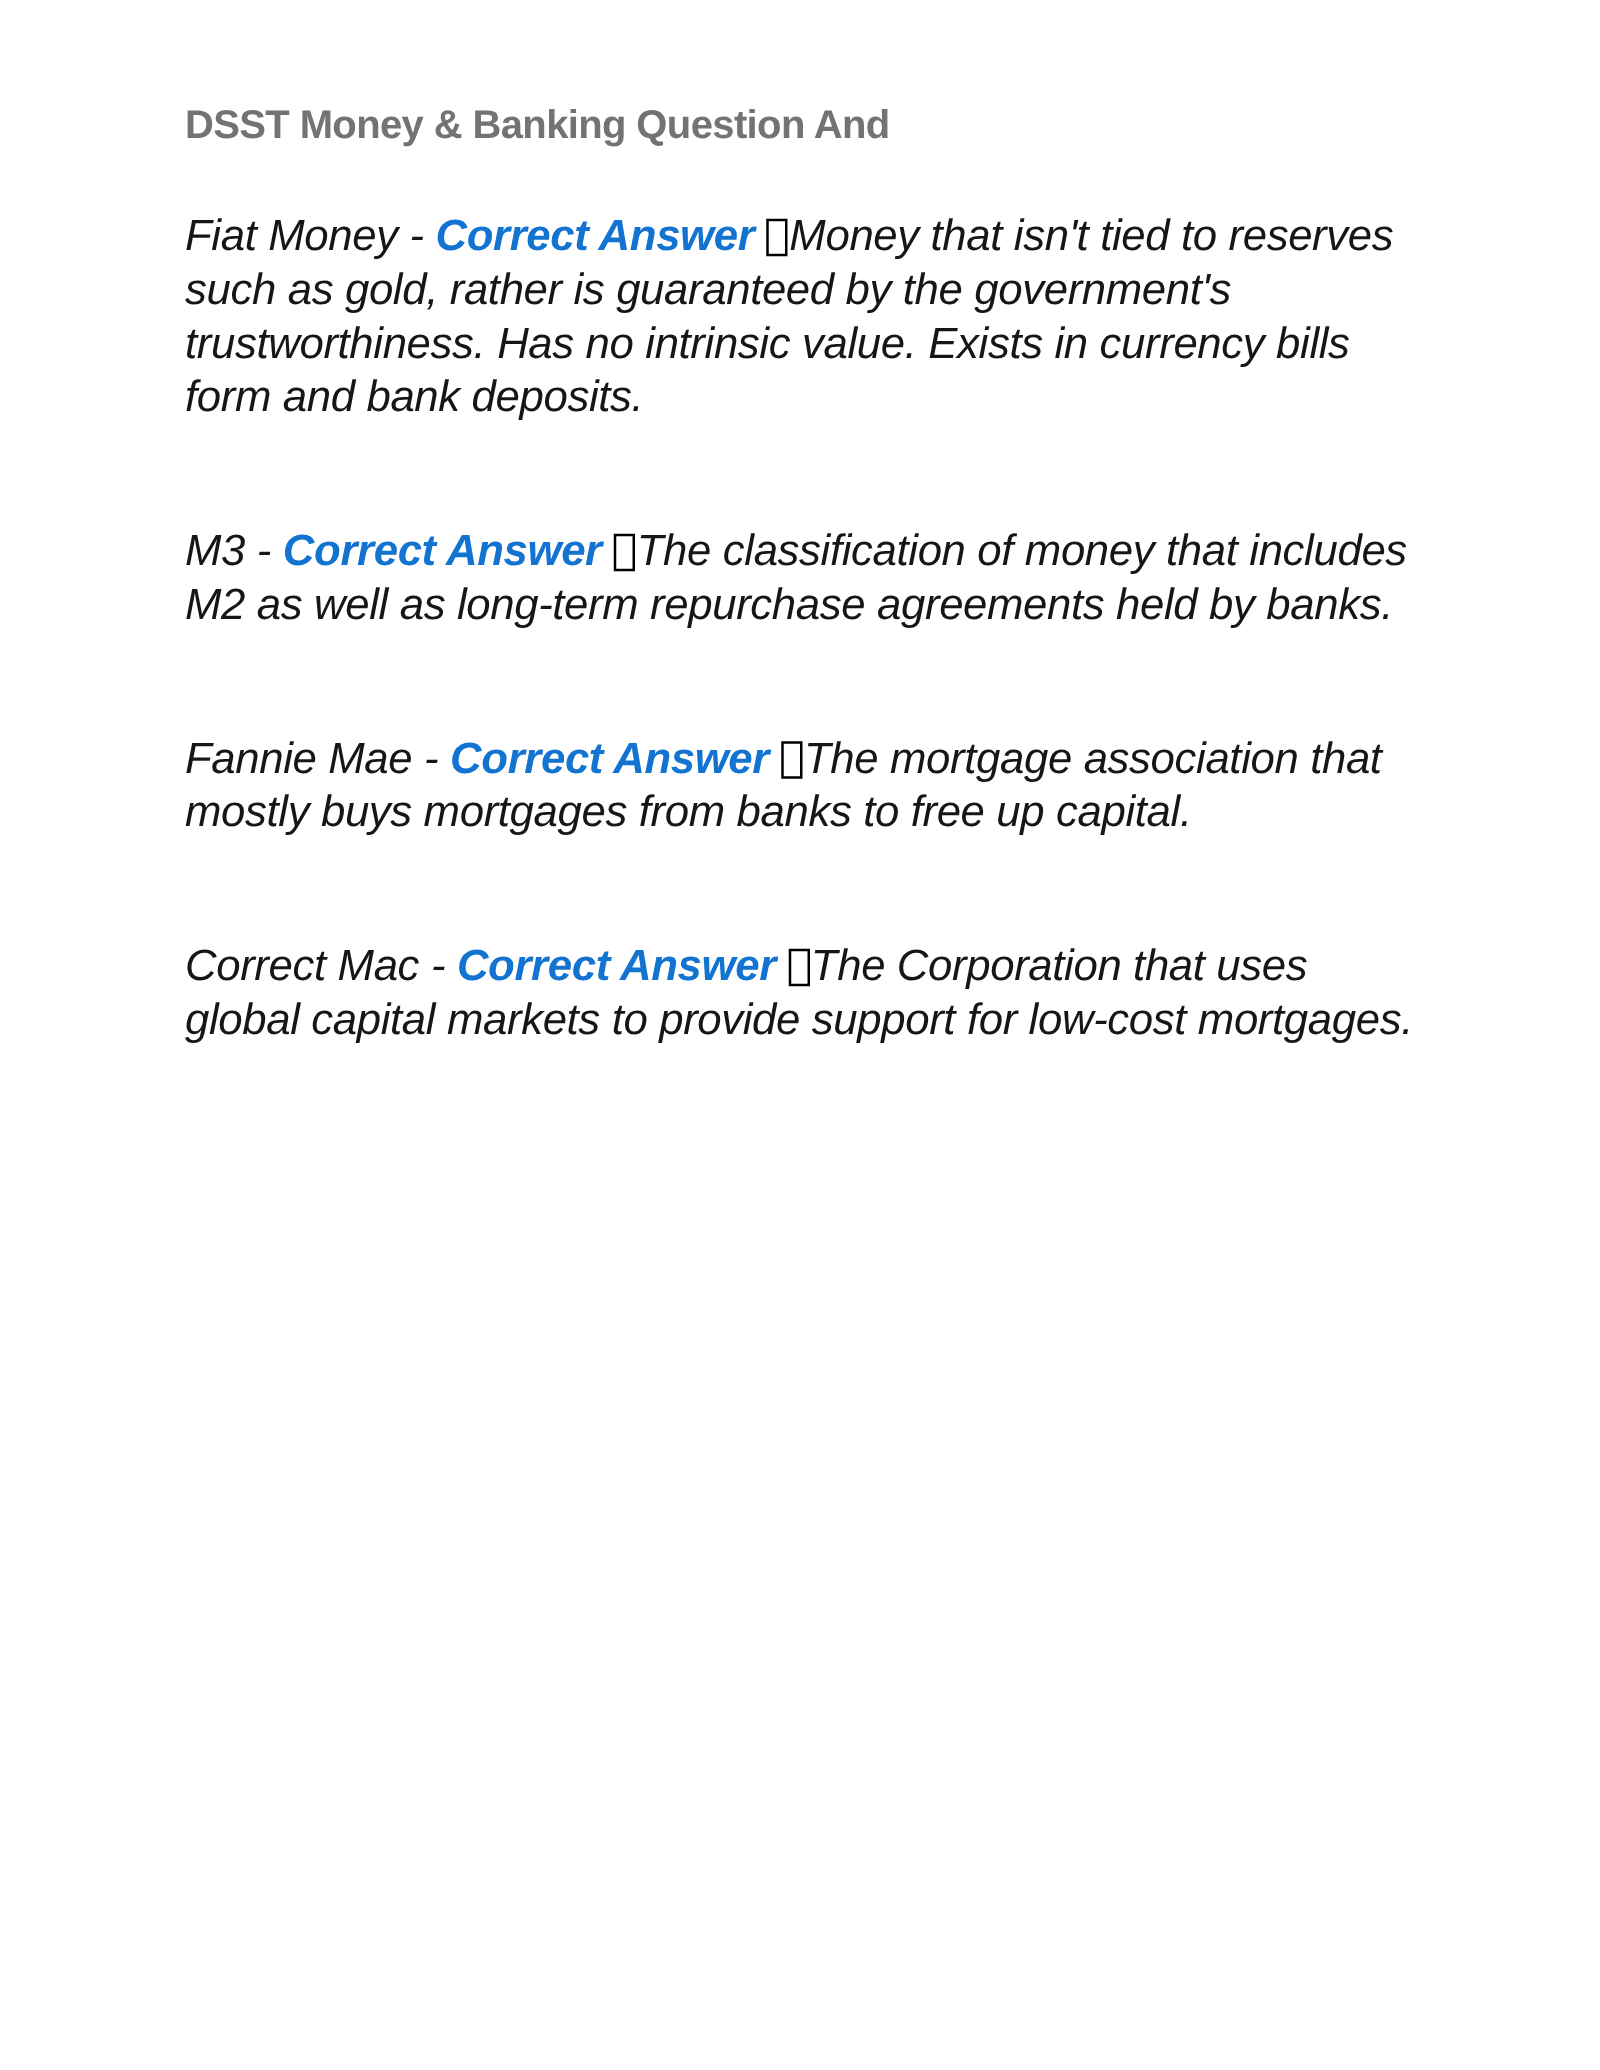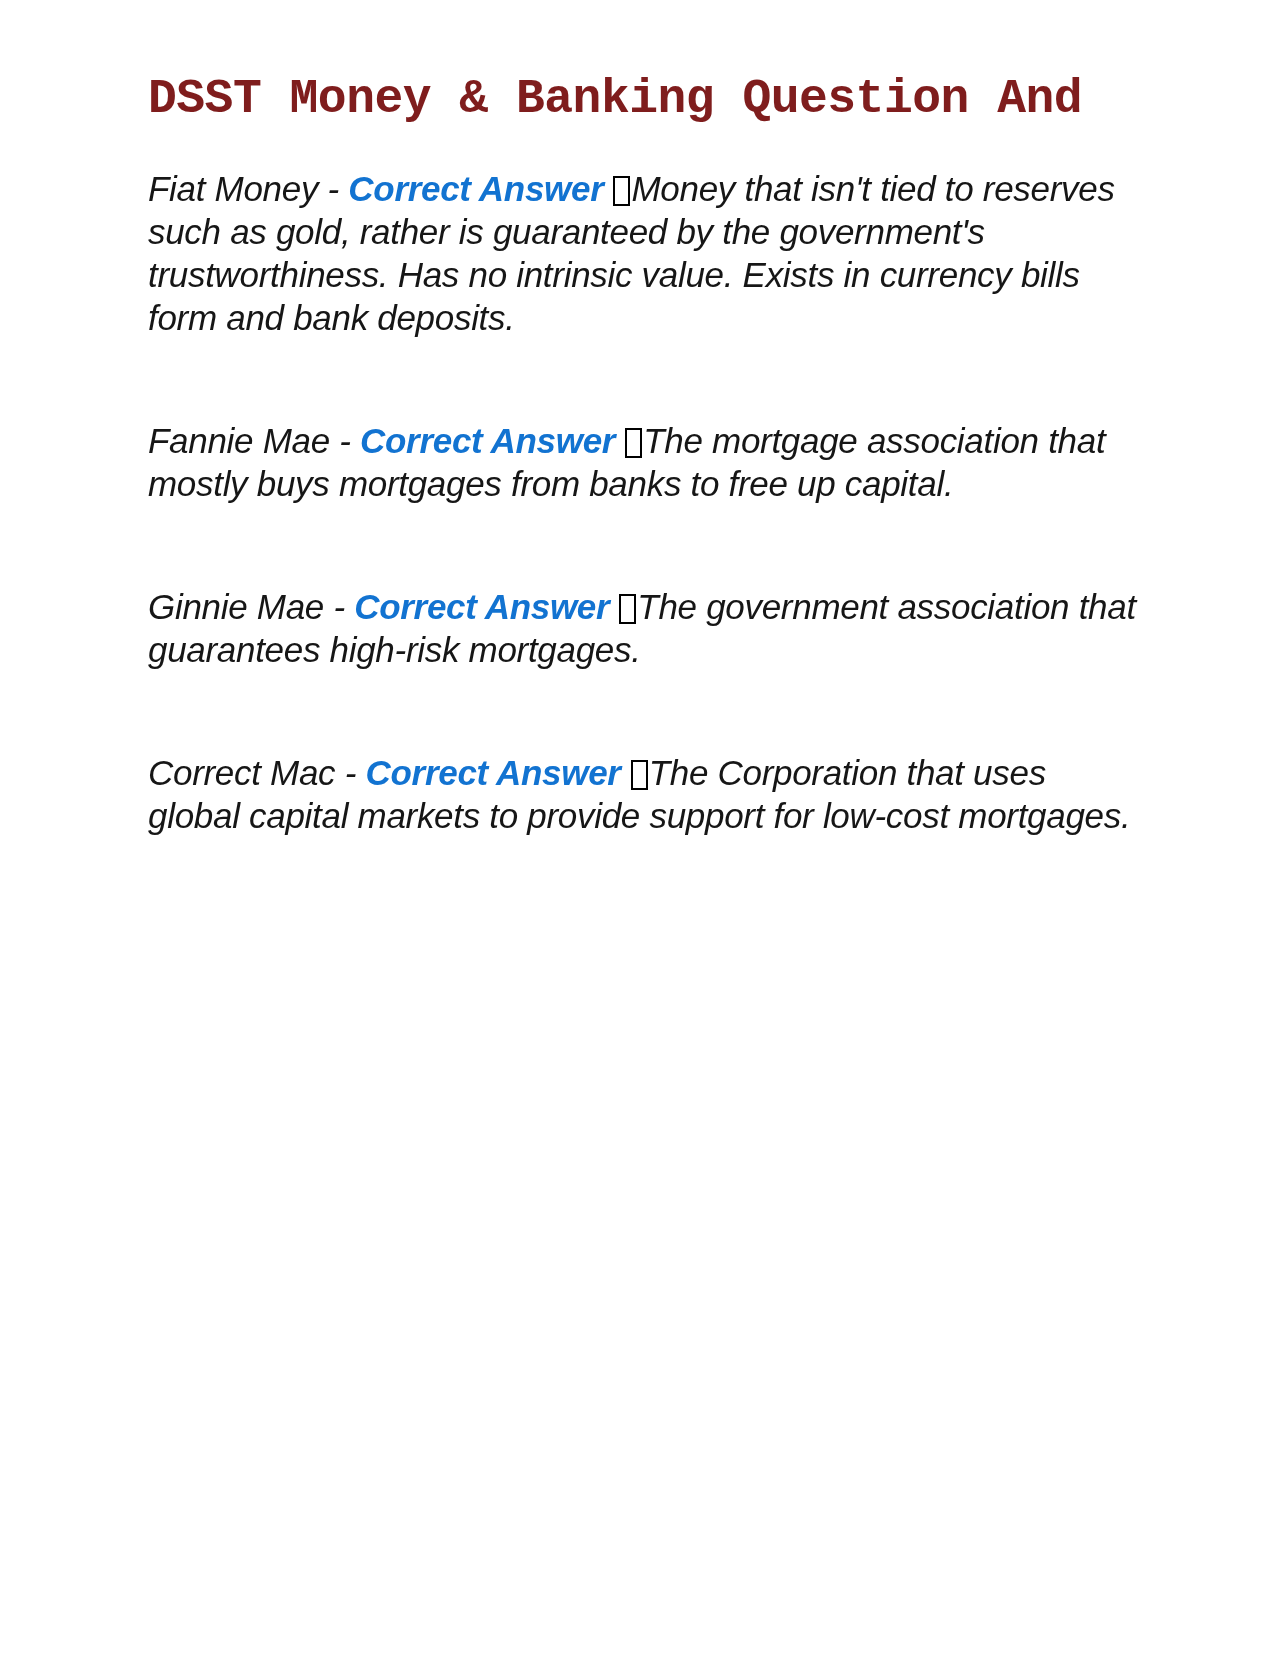--- a/index.html
+++ b/index.html
@@ -11,25 +11,25 @@
     position: relative;
     width: 1280px;
     height: 1656px;
     margin: 0 auto;
     background: #ffffff;
     box-sizing: border-box;
     padding: 70px 140px 0 148px;
     overflow: hidden;
   }
   .doc-title {
-    font-family: Liberation Mono, monospace;
+    font-family: Liberation Sans, sans-serif;
     font-weight: 700;
-    font-size: 48px;
+    font-size: 32px;
     line-height: 59px;
-    color: #7f1d1d;
+    color: #737373;
     margin: 0 0 38px 0;
     letter-spacing: -0.5px;
   }
   .doc-title .title-line {
     display: block;
   }
   .entry {
     font-family: "Liberation Sans", sans-serif;
     font-style: italic;
     font-size: 35px;
@@ -60,20 +60,20 @@
 <div class="page">
 
   <h1 class="doc-title">
       <span class="title-line">DSST Money &amp; Banking Question And</span>
     </h1>
 
   <p class="entry"><span>Fiat Money</span><span> - </span><span class="answer-label">Correct Answer</span><span class="glyph-box"></span><span>Money that isn't tied to reserves such as gold, rather is guaranteed by the government's trustworthiness. Has no intrinsic value. Exists in currency bills form and bank deposits.</span></p>
 
 
 
+  <p class="entry"><span>M3</span><span> - </span><span class="answer-label">Correct Answer</span><span class="glyph-box"></span><span>The classification of money that includes M2 as well as long-term repurchase agreements held by banks.</span></p>
 
   <p class="entry"><span>Fannie Mae</span><span> - </span><span class="answer-label">Correct Answer</span><span class="glyph-box"></span><span>The mortgage association that mostly buys mortgages from banks to free up capital.</span></p>
 
-  <p class="entry"><span>Ginnie Mae</span><span> - </span><span class="answer-label">Correct Answer</span><span class="glyph-box"></span><span>The government association that guarantees high-risk mortgages.</span></p>
 
   <p class="entry"><span>Correct Mac</span><span> - </span><span class="answer-label">Correct Answer</span><span class="glyph-box"></span><span>The Corporation that uses global capital markets to provide support for low-cost mortgages.</span></p>
 
 </div>
 
 </body></html>

